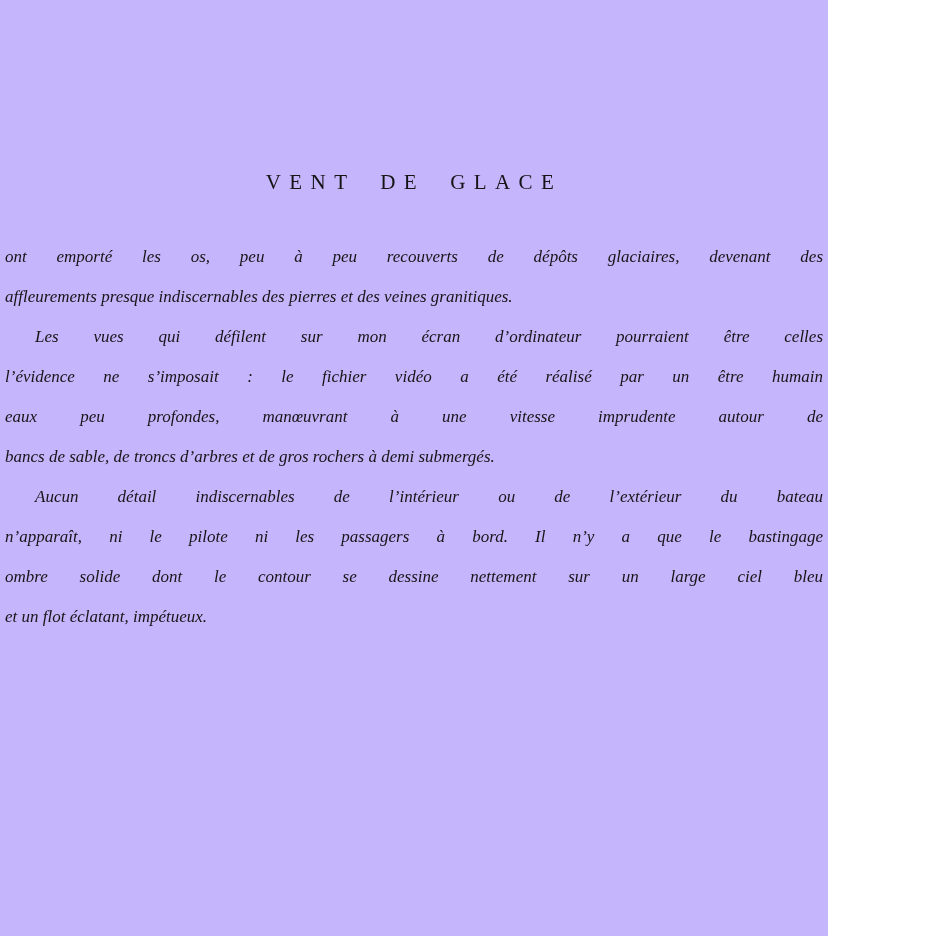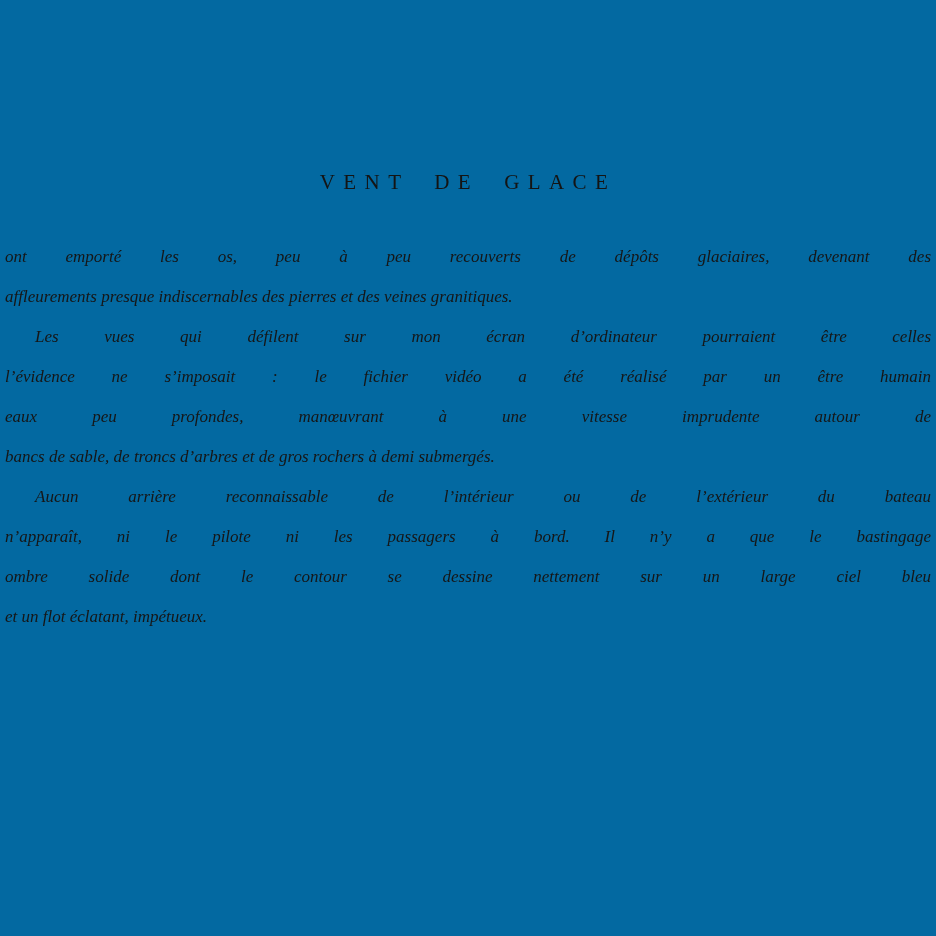--- a/index.html
+++ b/index.html
@@ -2,23 +2,23 @@
 <html><head>
 <meta charset="utf-8">
 <style>
   html, body {
     margin: 0;
     padding: 0;
     background: #ffffff;
   }
   .page {
     position: relative;
-    width: 936px;
+    width: 828px;
     height: 936px;
-    background: #0369a1;
+    background: #c4b5fd;
     color: #1b1b1b;
     overflow: hidden;
     font-family: "Liberation Serif", "DejaVu Serif", serif;
     box-sizing: border-box;
   }
   .title {
     margin: 0;
     padding-top: 170px;
     text-align: center;
     font-family: "Liberation Serif", "DejaVu Serif", serif;
@@ -62,19 +62,19 @@
         <div class="line">ont emporté les os, peu à peu recouverts de dépôts glaciaires, devenant des</div>
         <div class="line last">affleurements presque indiscernables des pierres et des veines granitiques.</div>
       </div>
       <div class="paragraph">
         <div class="line indent">Les vues qui défilent sur mon écran d’ordinateur pourraient être celles</div>
         <div class="line">l’évidence ne s’imposait : le fichier vidéo a été réalisé par un être humain</div>
         <div class="line">eaux peu profondes, manœuvrant à une vitesse imprudente autour de</div>
         <div class="line last">bancs de sable, de troncs d’arbres et de gros rochers à demi submergés.</div>
       </div>
       <div class="paragraph">
-        <div class="line indent">Aucun arrière reconnaissable de l’intérieur ou de l’extérieur du bateau</div>
+        <div class="line indent">Aucun détail indiscernables de l’intérieur ou de l’extérieur du bateau</div>
         <div class="line">n’apparaît, ni le pilote ni les passagers à bord. Il n’y a que le bastingage</div>
         <div class="line">ombre solide dont le contour se dessine nettement sur un large ciel bleu</div>
         <div class="line last">et un flot éclatant, impétueux.</div>
       </div>
     </div>
 </div>
 
 </body></html>

